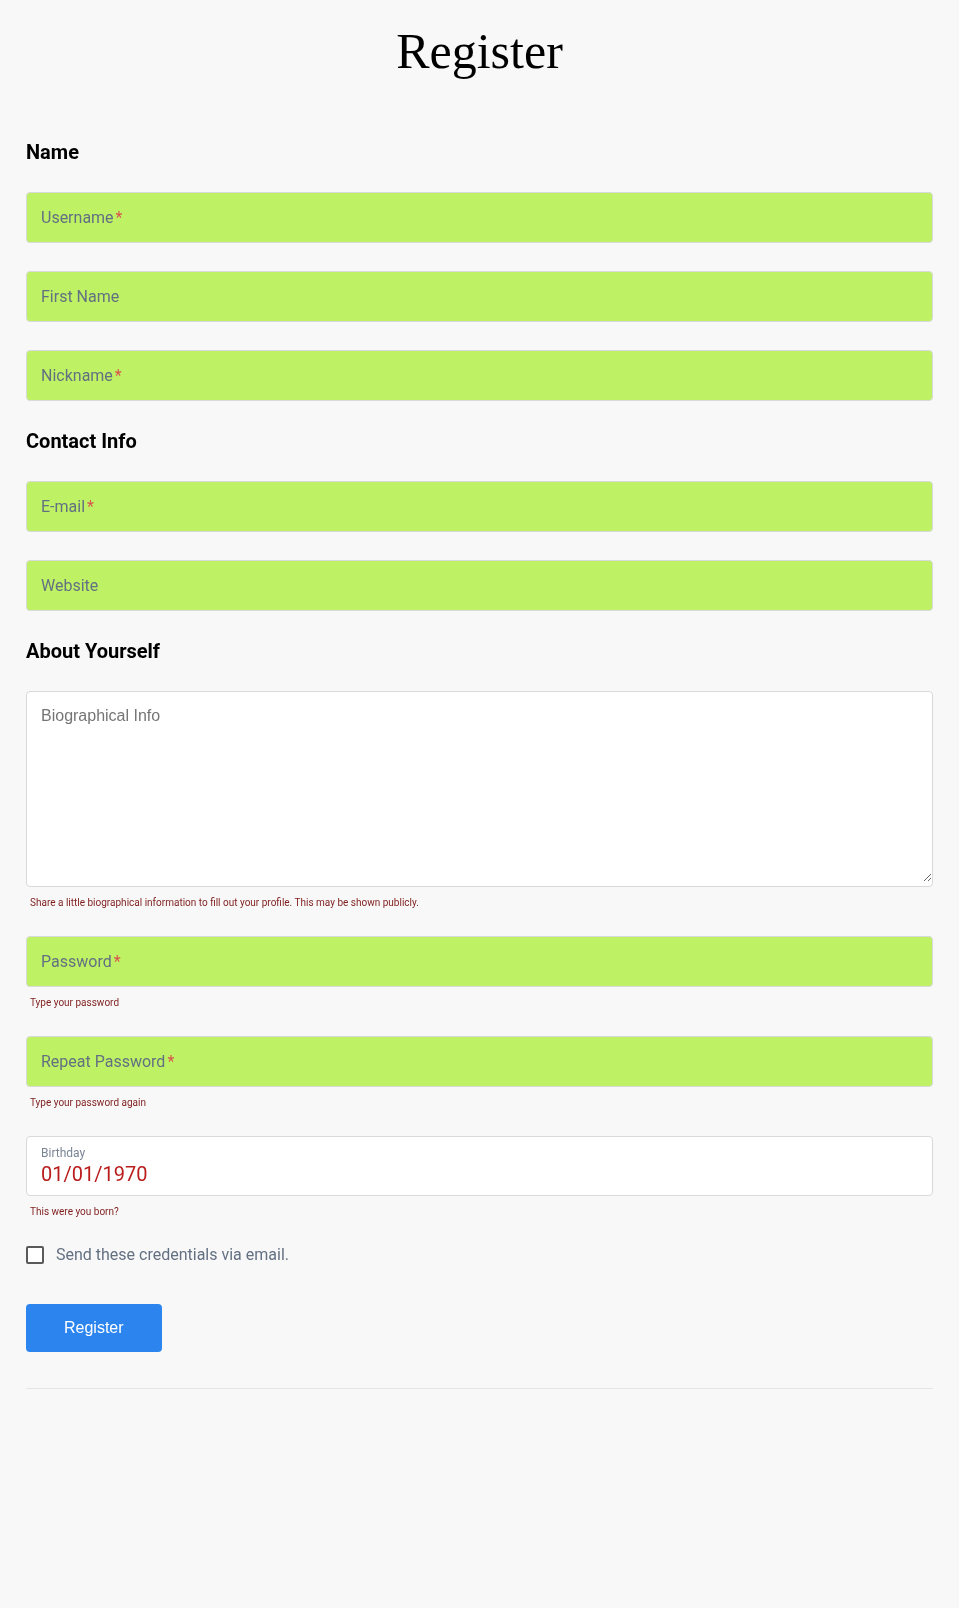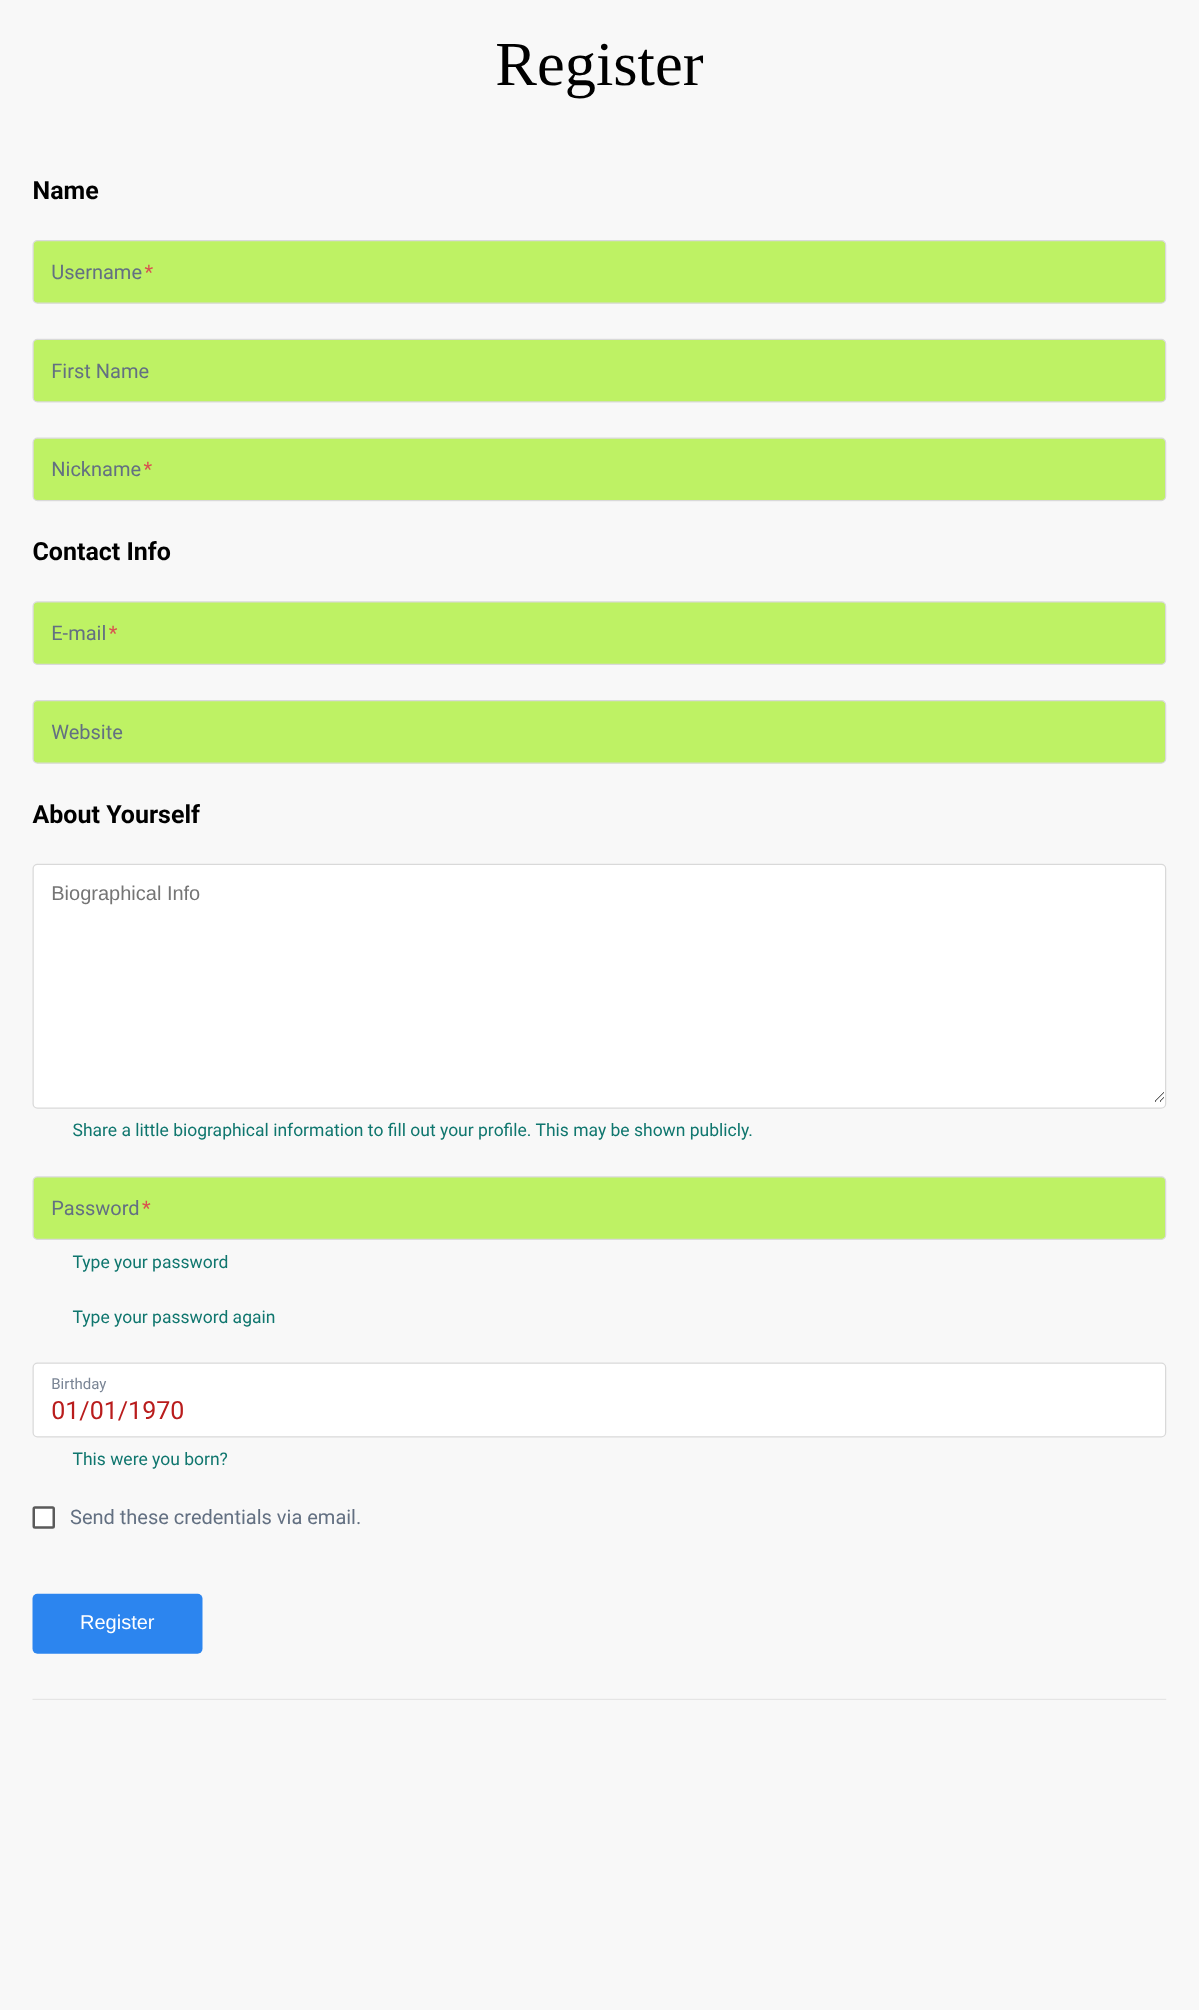--- a/index.html
+++ b/index.html
@@ -62,25 +62,24 @@
     outline: none;
     resize: vertical;
     height: 190px;
     font-family: Liberation Sans, sans-serif;
     font-size: 16px;
     color: #14532d;
     padding: 15px 14px;
     background: transparent;
   }
   .help-text {
-    color: #0f766e;
-    font-size: 14px;
+    color: #7f1d1d;
+    font-size: 10px;
     margin-top: 10px;
     padding-left: 4px;
-    margin-left: 28px;
   }
   .date-field {
     background: #fff;
     border: 1px solid #d9d9d9;
     border-radius: 4px;
     padding: 9px 1px 9px 14px;
     width: 100%;
   }
   .date-field .small-label {
     color: #7a8595;
@@ -90,21 +89,21 @@
   }
   .date-field .date-value {
     color: #b91c1c;
     font-size: 20px;
   }
   .checkbox-row {
     display: flex;
     align-items: center;
     gap: 12px;
     margin-top: 8px;
-    margin-bottom: 52px;
+    margin-bottom: 40px;
   }
   .checkbox-box {
     width: 18px;
     height: 18px;
     border: 2px solid #5a5a5a;
     background: #fff;
     border-radius: 2px;
     cursor: pointer;
     flex-shrink: 0;
   }
@@ -192,20 +191,25 @@
   <div class="field">
     <div class="field-input">
       <span class="placeholder-label">
         <span>Password</span><span class="required">*</span>
       </span>
     </div>
     <div class="help-text">Type your password</div>
   </div>
 
   <div class="field">
+    <div class="field-input">
+      <span class="placeholder-label">
+        <span>Repeat Password</span><span class="required">*</span>
+      </span>
+    </div>
     <div class="help-text">Type your password again</div>
   </div>
 
   <div class="field">
     <div class="date-field">
       <span class="small-label">Birthday</span>
       <span class="date-value">01/01/1970</span>
     </div>
     <div class="help-text">This were you born?</div>
   </div>

